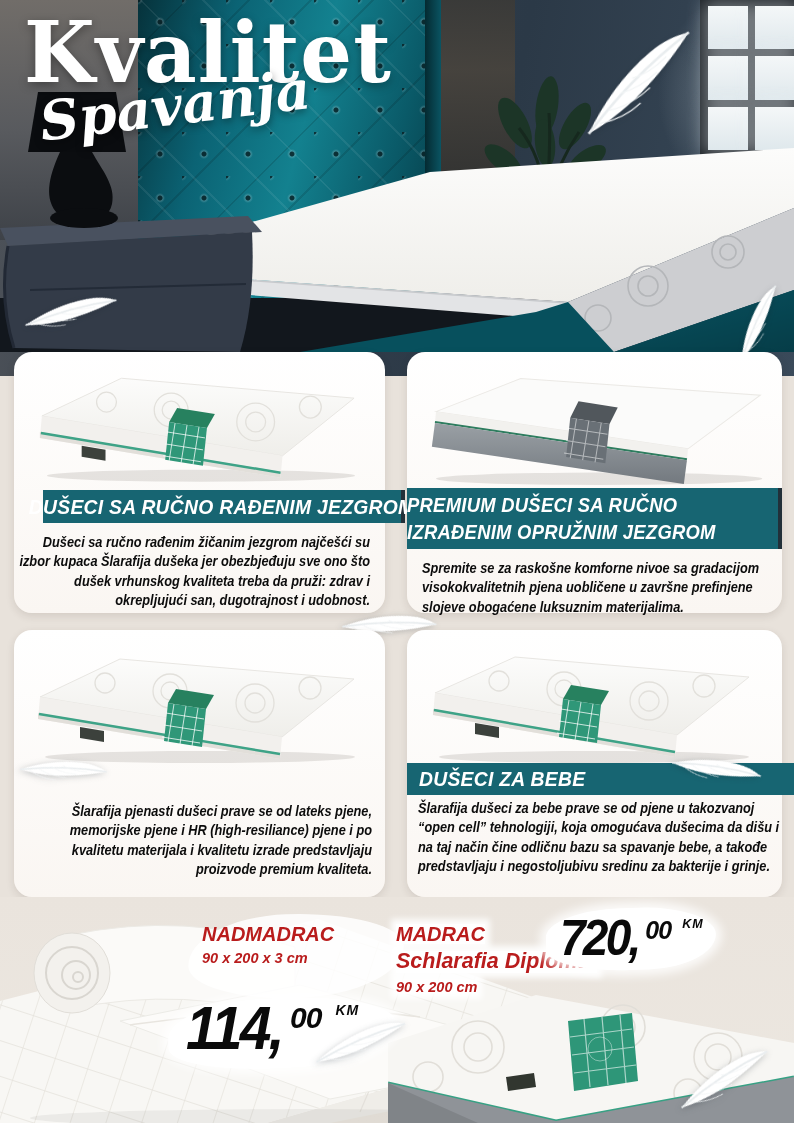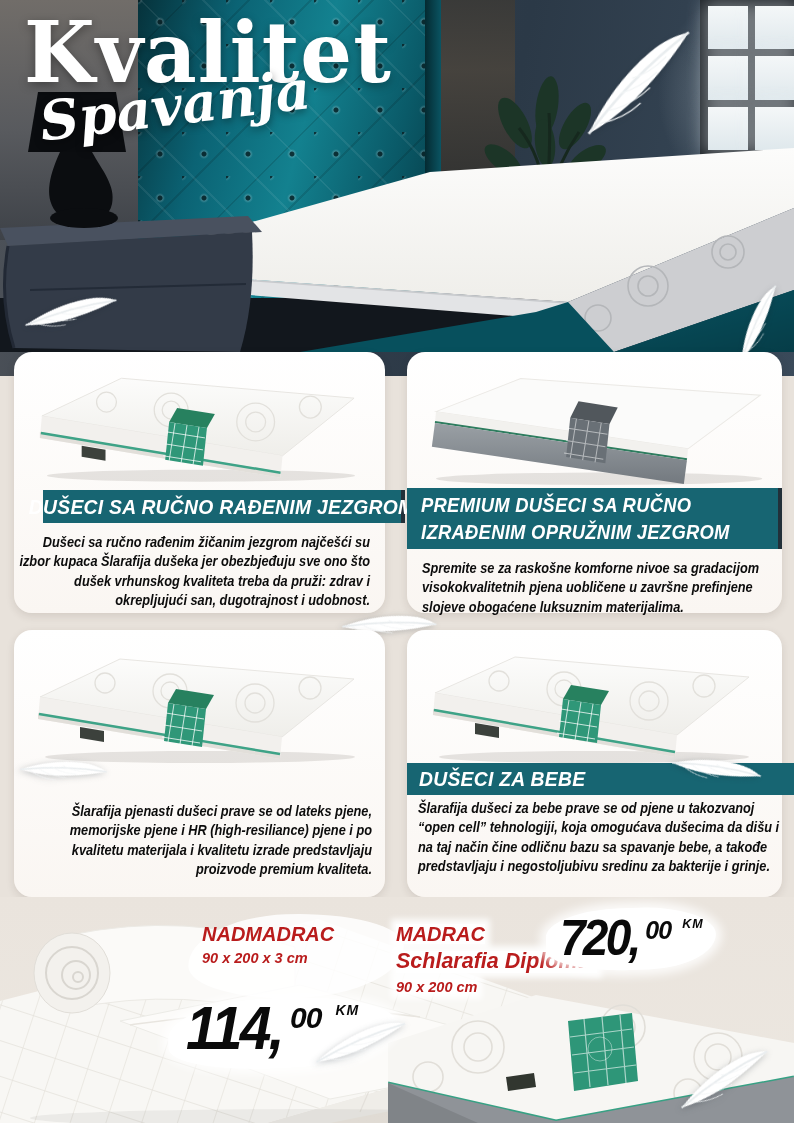--- a/index.html
+++ b/index.html
@@ -45,21 +45,21 @@
   .card1{left:14px;top:352px;width:371px;height:261px;}
   .card2{left:407px;top:352px;width:375px;height:261px;}
   .card3{left:14px;top:630px;width:371px;height:267px;}
   .card4{left:407px;top:630px;width:375px;height:267px;}
   .banner{background:#176572;color:#fff;display:flex;align-items:center;box-sizing:border-box;}
   .banner.edge-r{border-right:4px solid #223039;}
   .banner-text{font-style:italic;font-weight:700;letter-spacing:.3px;
         transform:scaleX(.92);white-space:nowrap;}
   .b1{left:43px;top:490px;width:362px;height:33px;justify-content:center;}
   .b1 .banner-text{font-size:21px;}
-  .b2{left:407px;top:488px;width:375px;height:61px;padding-left:14px;}
+  .b2{left:407px;top:488px;width:375px;height:61px;}
   .b2 .banner-text{font-size:20px;line-height:1.32;white-space:normal;transform-origin:0 50%;width:372px;}
   .b3{left:0;top:763px;width:385px;height:32px;justify-content:flex-end;padding-right:14px;}
   .b3 .banner-text{font-size:21px;transform-origin:100% 50%;}
   .b4{left:407px;top:763px;width:387px;height:32px;padding-left:12px;}
   .b4 .banner-text{font-size:21px;transform-origin:0 50%;}
   .para{font-style:italic;font-weight:700;font-size:14.6px;line-height:1.33;color:#0c0c0c;
         transform:scaleX(.875);}
   .p1{right:424px;width:402px;top:533px;text-align:right;transform-origin:100% 0;}
   .p2{left:422px;width:402px;top:559px;text-align:left;transform-origin:0 0;}
   .p3{right:422px;width:402px;top:802px;text-align:right;transform-origin:100% 0;}

